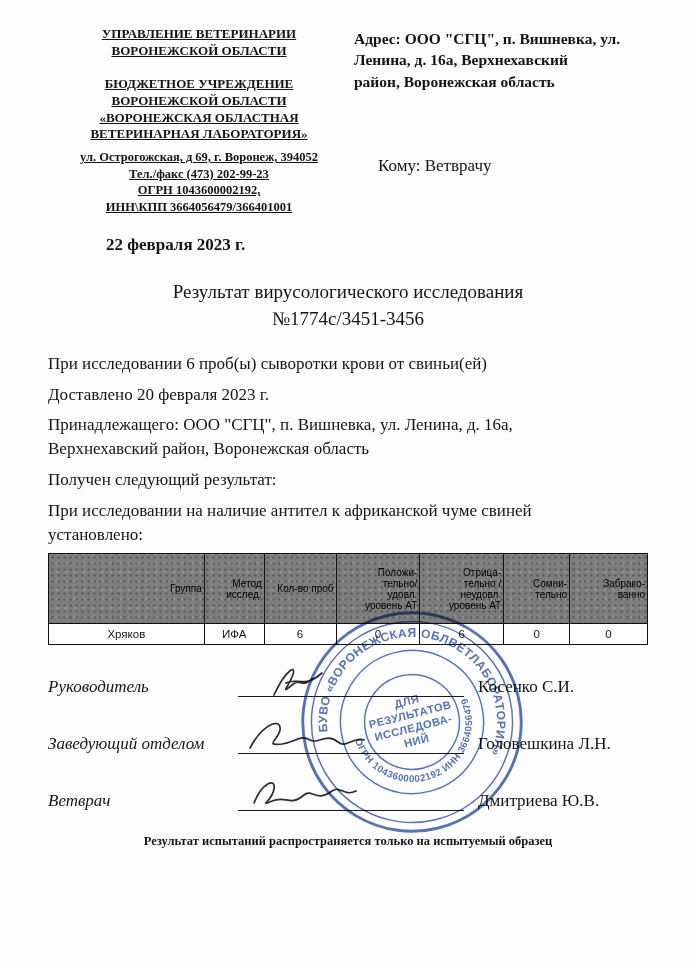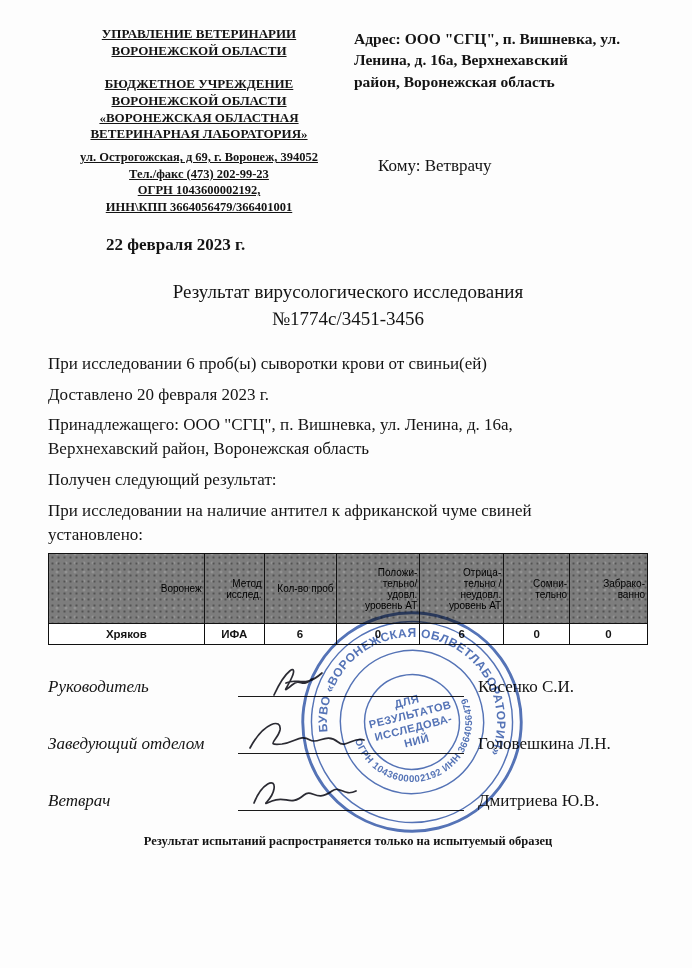--- a/index.html
+++ b/index.html
@@ -30,21 +30,21 @@
   table.results th {
     background-color:#7d7d7d;
     background-image: radial-gradient(#535353 1px, transparent 1.3px), radial-gradient(#9a9a9a 1px, transparent 1.3px);
     background-size:6px 6px, 9px 9px; background-position:0 0, 3px 4px;
     color:#000; font-family:"Liberation Sans", sans-serif; font-size:10px; font-weight:normal;
     text-align:right; vertical-align:middle; white-space:pre-line;
     border:1px solid #111; padding:5px 2px; height:70px;
   }
   table.results td {
     border:1px solid #111; font-family:"Liberation Sans", sans-serif;
-    font-size:11.5px; font-weight:bold; text-align:center; padding:4px 3px; background:#fff;
+    font-size:11.5px; font-weight:normal; text-align:center; padding:4px 3px; background:#fff;
   }
   td.cell-left { text-align:left; padding-left:5px; }
 
   
   .signatures { margin-top:18px; }
   .sig-row { display:flex; align-items:flex-end; margin-bottom:23px; }
   .sig-role { width:190px; font-size:17px;font-style:italic; }
   .sig-line { width:226px; border-bottom:1.5px solid #1a1a1a; position:relative; height:34px; }
   .sig-scribble { position:absolute; left:8px; bottom:-7px; }
   .sig-scribble path { fill:none; stroke:#2b2b33; stroke-width:1.7; stroke-linecap:round; }
@@ -109,21 +109,21 @@
       <col style="width:26%">
         <col style="width:10%">
         <col style="width:12%">
       <col style="width:14%">
         <col style="width:14%">
         <col style="width:11%">
         <col style="width:13%">
     </colgroup>
     <thead>
       <tr>
-        <th>Воронеж</th>
+        <th>Группа</th>
         <th>Метод
 исслед.</th>
         <th>Кол-во проб</th>
         <th>Положи-
 тельно/
 удовл.
 уровень АТ</th>
         <th>Отрица-
 тельно /
 неудовл.

